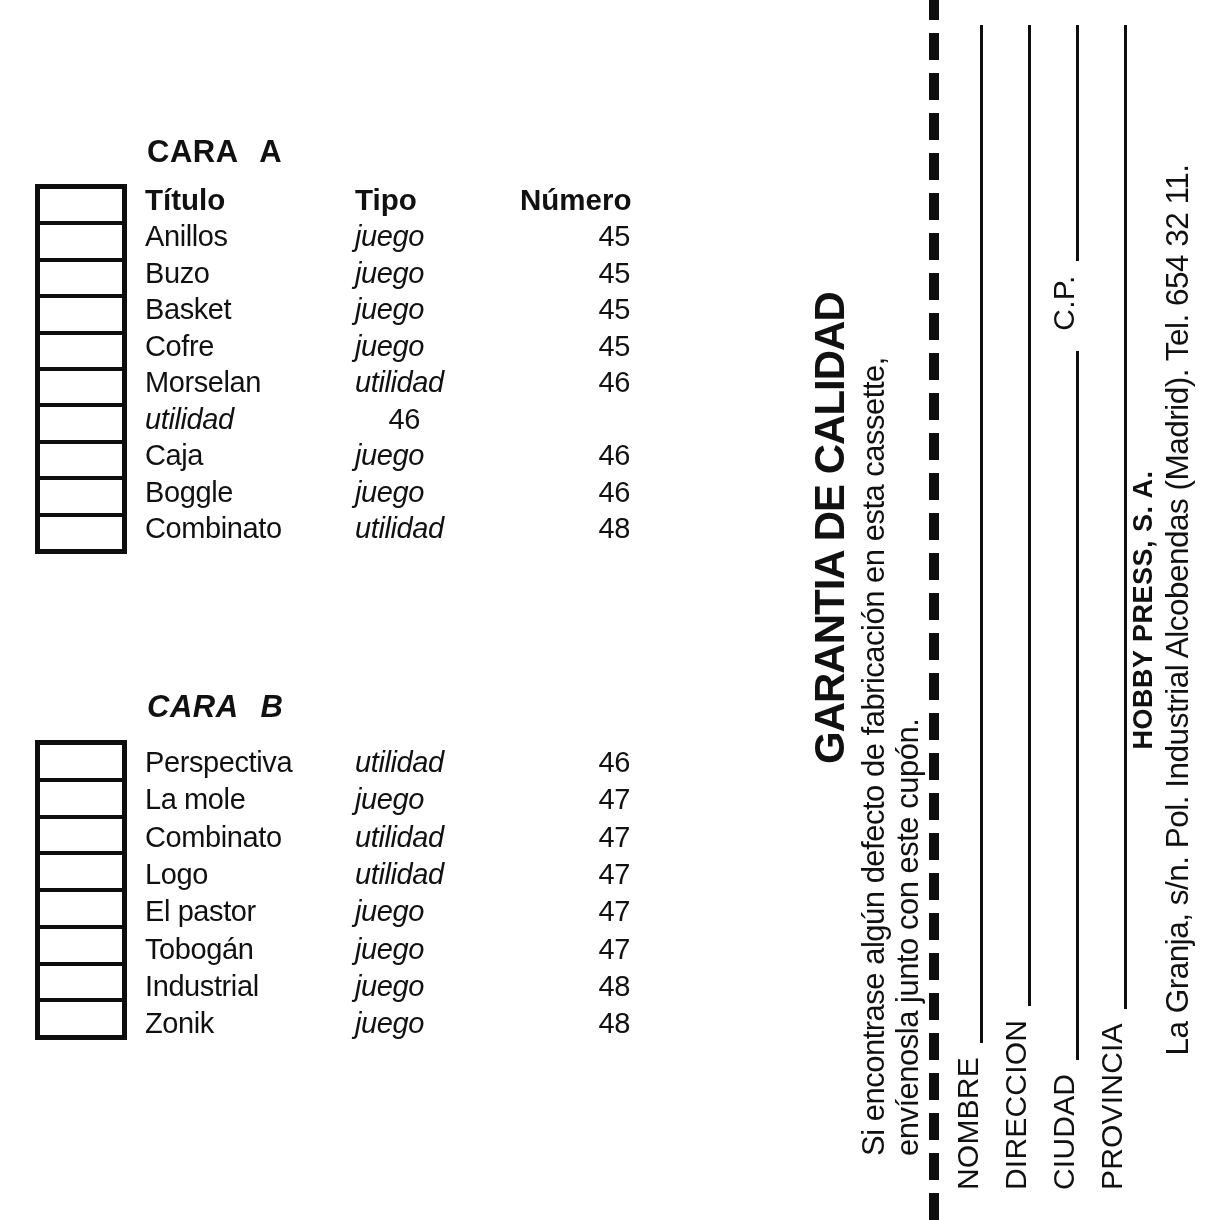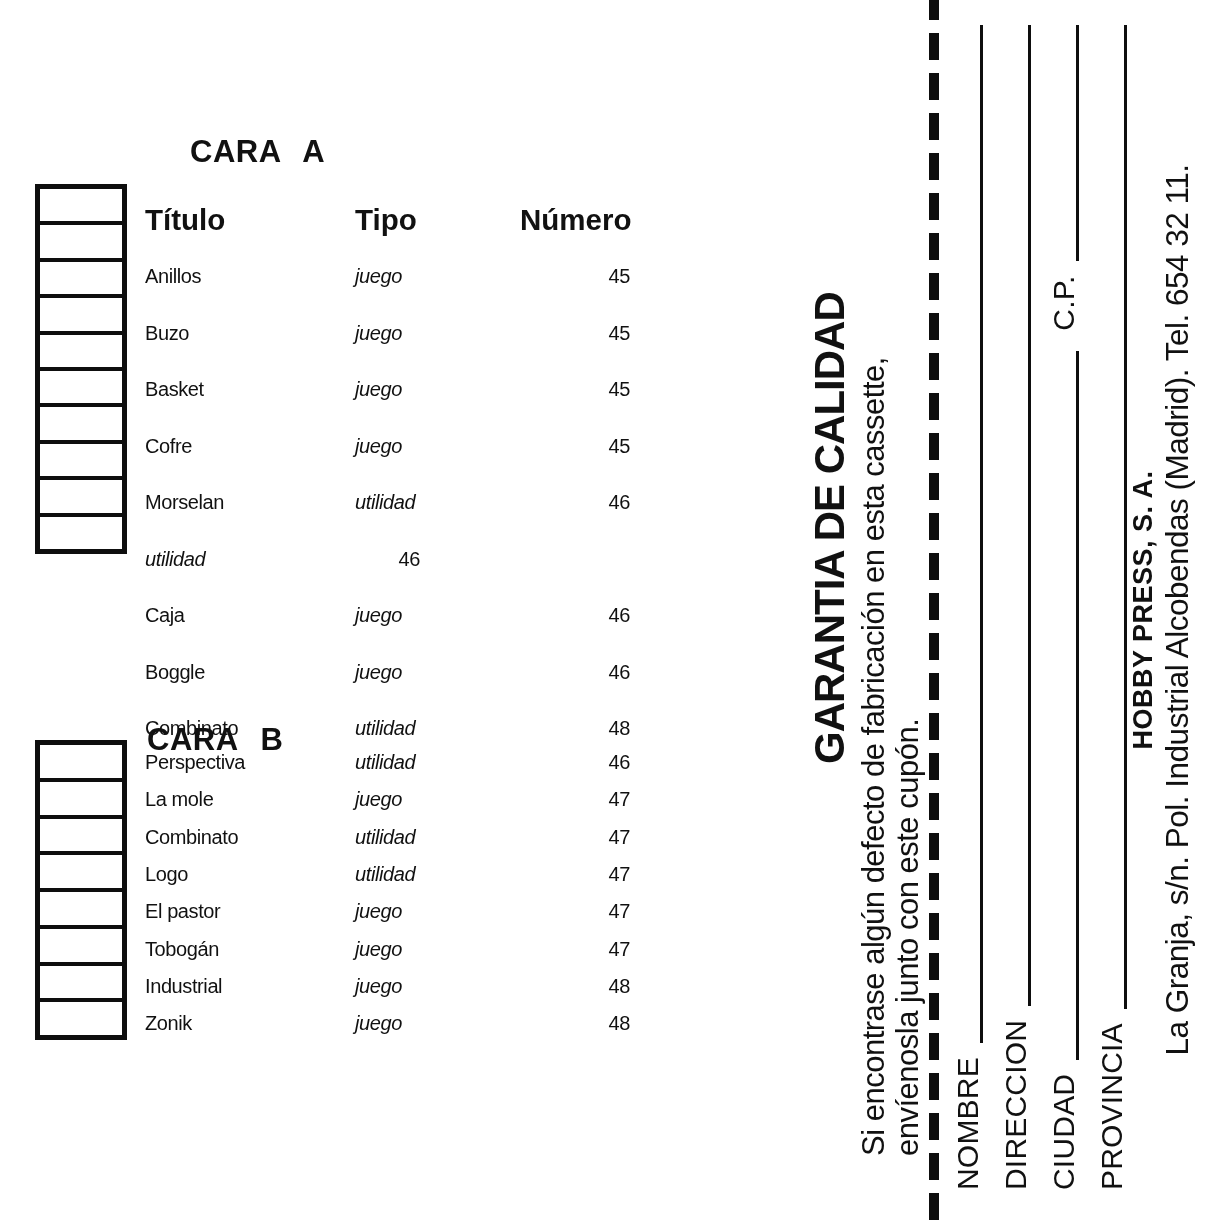--- a/index.html
+++ b/index.html
@@ -6,23 +6,23 @@
   html,body{margin:0;padding:0;}
   body{width:1218px;height:1220px;position:relative;background:#ffffff;
        font-family:"Liberation Sans","DejaVu Sans",sans-serif;color:#111;overflow:hidden;}
   .abs{position:absolute;}
   .heading{font-weight:700;font-size:31px;letter-spacing:0.5px;word-spacing:14px;white-space:nowrap;}
   .ladder{position:absolute;left:35px;width:92px;border:5px solid #0e0e0e;display:flex;flex-direction:column;}
   .ladder .cell{flex:1;border-bottom:4px solid #0e0e0e;background:#fff;}
   .ladder .cell:last-child{border-bottom:0;}
   .table{position:absolute;left:145px;display:flex;flex-direction:column;}
   .trow{display:flex;align-items:center;white-space:nowrap;}
-  #table-a .trow{height:36.5px;margin-top:20px;}
+  #table-a .trow{height:36.5px;}
   #table-b .trow{height:37.3px;}
-  .trow span{font-size:20px;letter-spacing:-0.4px;}
+  .trow span{font-size:29px;letter-spacing:-0.4px;}
   .c-title{width:210px;}
   .c-type{width:165px;font-style:italic;}
   .c-num{width:110px;text-align:right;font-style:normal;}
   .thead span{font-weight:700;font-size:29.5px;font-style:normal;letter-spacing:0;}
   
   .coupon{position:absolute;left:808px;top:1220px;width:1220px;height:412px;
           transform:rotate(-90deg);transform-origin:0 0;}
   .coupon-title{position:absolute;left:456px;top:-2px;font-size:42px;font-weight:700;
                 letter-spacing:-1px;white-space:nowrap;}
   .coupon-instr{position:absolute;left:64px;top:49px;font-size:31px;line-height:33.5px;
@@ -39,21 +39,21 @@
        font-size:27px;letter-spacing:0.5px;white-space:nowrap;}
   .addr{position:absolute;left:0;width:100%;top:351px;text-align:center;font-size:31.5px;
         letter-spacing:-0.5px;white-space:nowrap;}
 </style>
 </head>
 <body>
 
 <div>
 
   <section>
-    <div class="abs heading" style="left:147px;top:134px;margin-left:43px;">CARA A</div>
+    <div class="abs heading" style="left:147px;top:134px;">CARA A</div>
     <div class="ladder" id="ladder-a" style="top:184px;height:370px;">
         <div class="cell"></div>
         <div class="cell"></div>
         <div class="cell"></div>
         <div class="cell"></div>
         <div class="cell"></div>
         <div class="cell"></div>
         <div class="cell"></div>
         <div class="cell"></div>
         <div class="cell"></div>
@@ -106,21 +106,21 @@
         </div>
         <div class="trow">
           <span class="c-title">Combinato</span>
           <span class="c-type">utilidad</span>
           <span class="c-num">48</span>
         </div>
       </div>
   </section>
 
   <section>
-    <div class="abs heading" style="left:147px;top:722px;">CARA B</div>
+    <div class="abs heading" style="left:147px;top:689px;font-style:italic;">CARA B</div>
     <div class="ladder" id="ladder-b" style="top:740px;height:300px;">
         <div class="cell"></div>
         <div class="cell"></div>
         <div class="cell"></div>
         <div class="cell"></div>
         <div class="cell"></div>
         <div class="cell"></div>
         <div class="cell"></div>
         <div class="cell"></div>
       </div>

